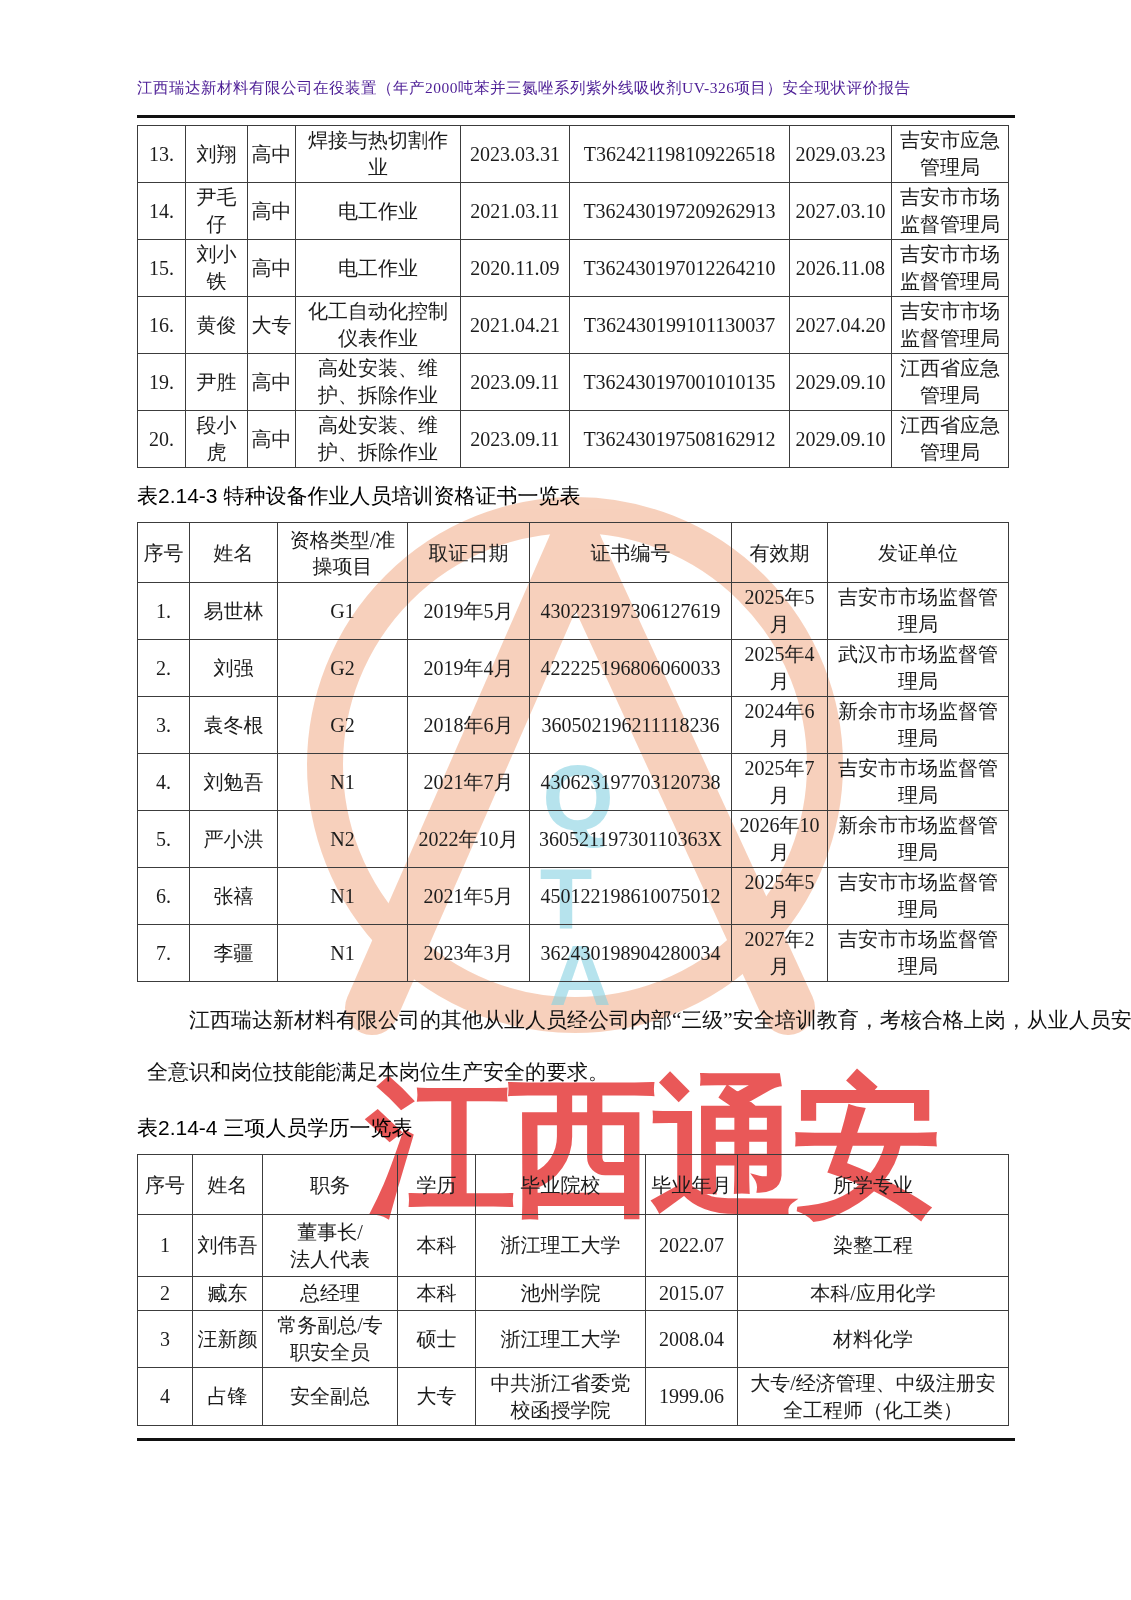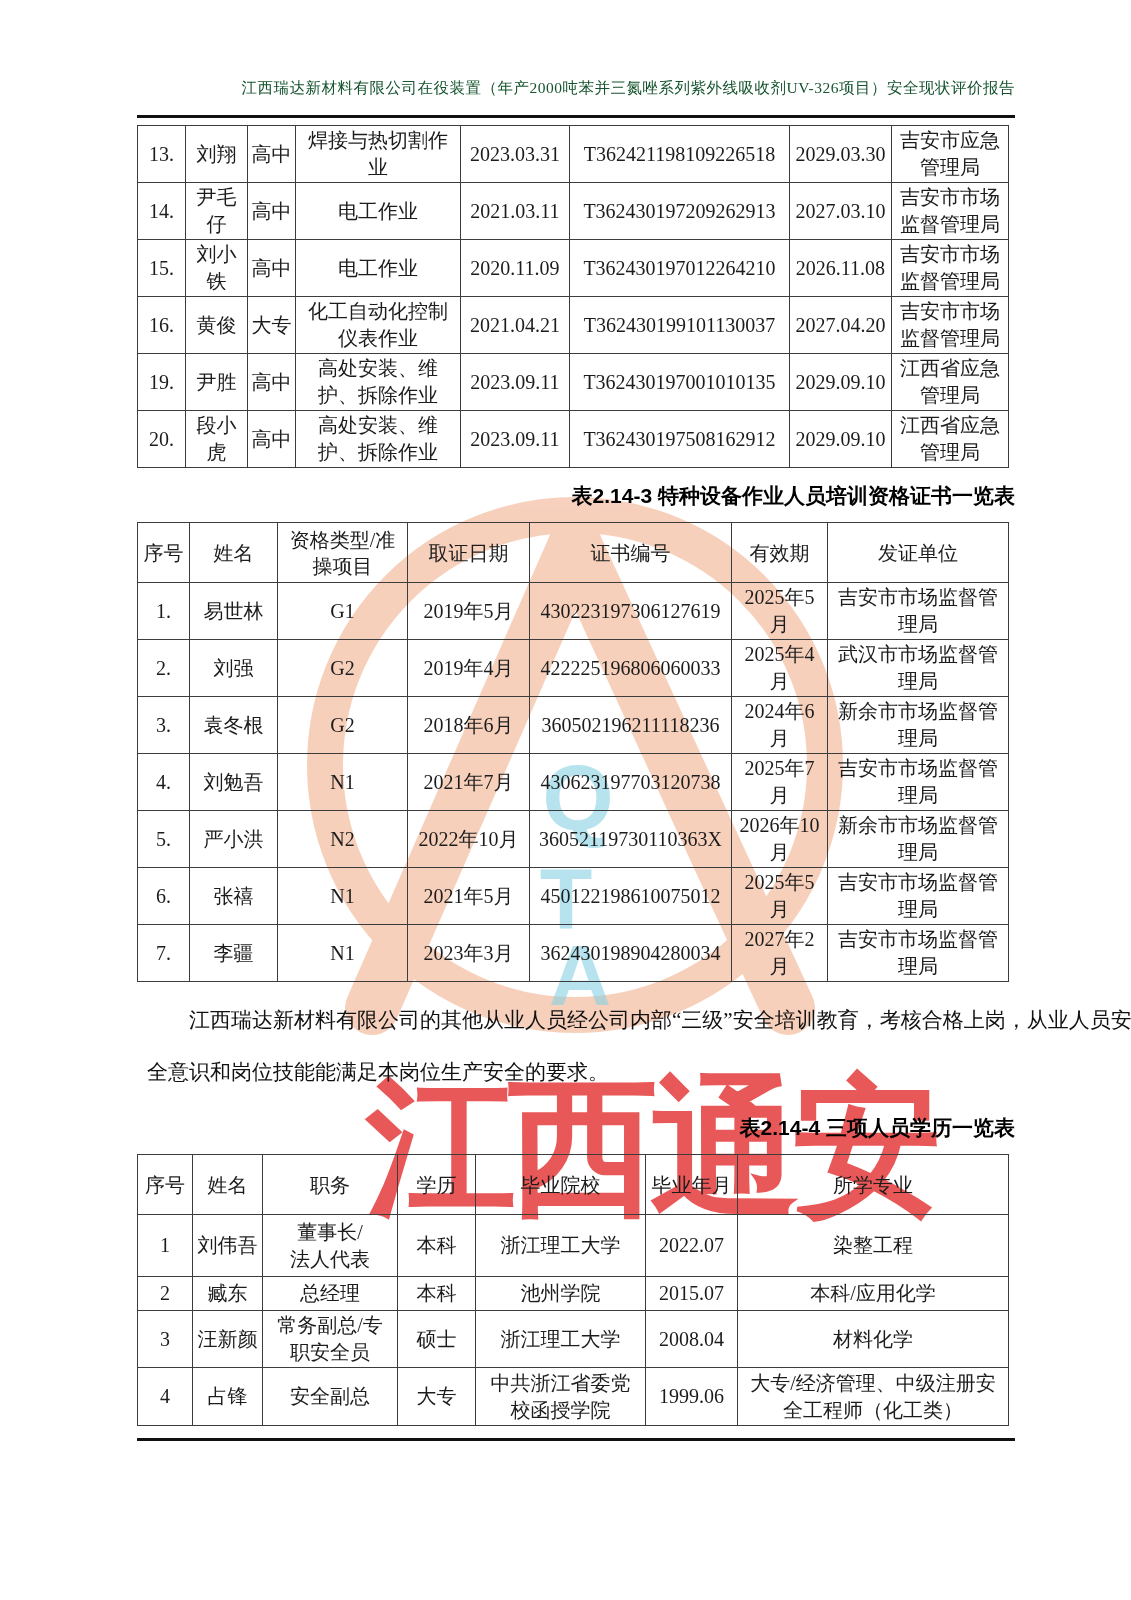--- a/index.html
+++ b/index.html
@@ -16,33 +16,33 @@
   .stamp-wm { position:absolute; left:0; top:0; z-index:0; pointer-events:none; }
   .red-wm {
     position:absolute; left:366px; top:1072px; z-index:1;
     font-family:"Liberation Sans","DejaVu Sans",sans-serif;
     font-weight:bold; font-size:150px; line-height:1;
     color:#e42a2a; opacity:0.78; letter-spacing:-8px; white-space:nowrap;
     pointer-events:none;
   }
 
   
-  .doc-header { padding-top:78px; text-align:right; font-size:15.5px; color:#14532d; letter-spacing:0.5px; }
+  .doc-header { padding-top:78px; text-align:left; font-size:15.5px; color:#4c1d95; letter-spacing:0.5px; }
   .header-rule { margin-top:16px; height:3px; background:#111; }
 
   
   table { border-collapse:collapse; width:871px; table-layout:fixed; background:transparent; }
   td, th {
     border:1px solid #3c3c3c; text-align:center; vertical-align:middle;
     font-size:20px; font-weight:normal; padding:1px 3px; line-height:1.35;
     white-space:pre-line; word-break:break-all; overflow:hidden;
   }
   thead th { line-height:1.3; }
   .tbl-title {
-    text-align:right; font-weight:bold; font-size:21px; color:#000;
+    text-align:left; font-weight:normal; font-size:21px; color:#000;
     font-family:"Liberation Sans","DejaVu Sans",sans-serif;
   }
   #t1 { margin-top:7px; }
   #t1 tr { height:55px; }
   #t2-title { margin-top:14px; }
   #t2 { margin-top:12px; }
   #t2 thead tr { height:60px; }
   #t2 tbody tr { height:52px; }
   .body-par {
     margin-top:12px; font-size:21px; line-height:52px; text-indent:2em;
@@ -93,21 +93,21 @@
           <col style="width:117px">
       </colgroup>
       <tbody>
           <tr>
             <td>13.</td>
             <td>刘翔</td>
             <td>高中</td>
             <td>焊接与热切割作业</td>
             <td>2023.03.31</td>
             <td>T362421198109226518</td>
-            <td>2029.03.30</td>
+            <td>2029.03.23</td>
             <td>吉安市应急管理局</td>
           </tr>
           <tr>
             <td>14.</td>
             <td>尹毛仔</td>
             <td>高中</td>
             <td>电工作业</td>
             <td>2021.03.11</td>
             <td>T362430197209262913</td>
             <td>2027.03.10</td>

